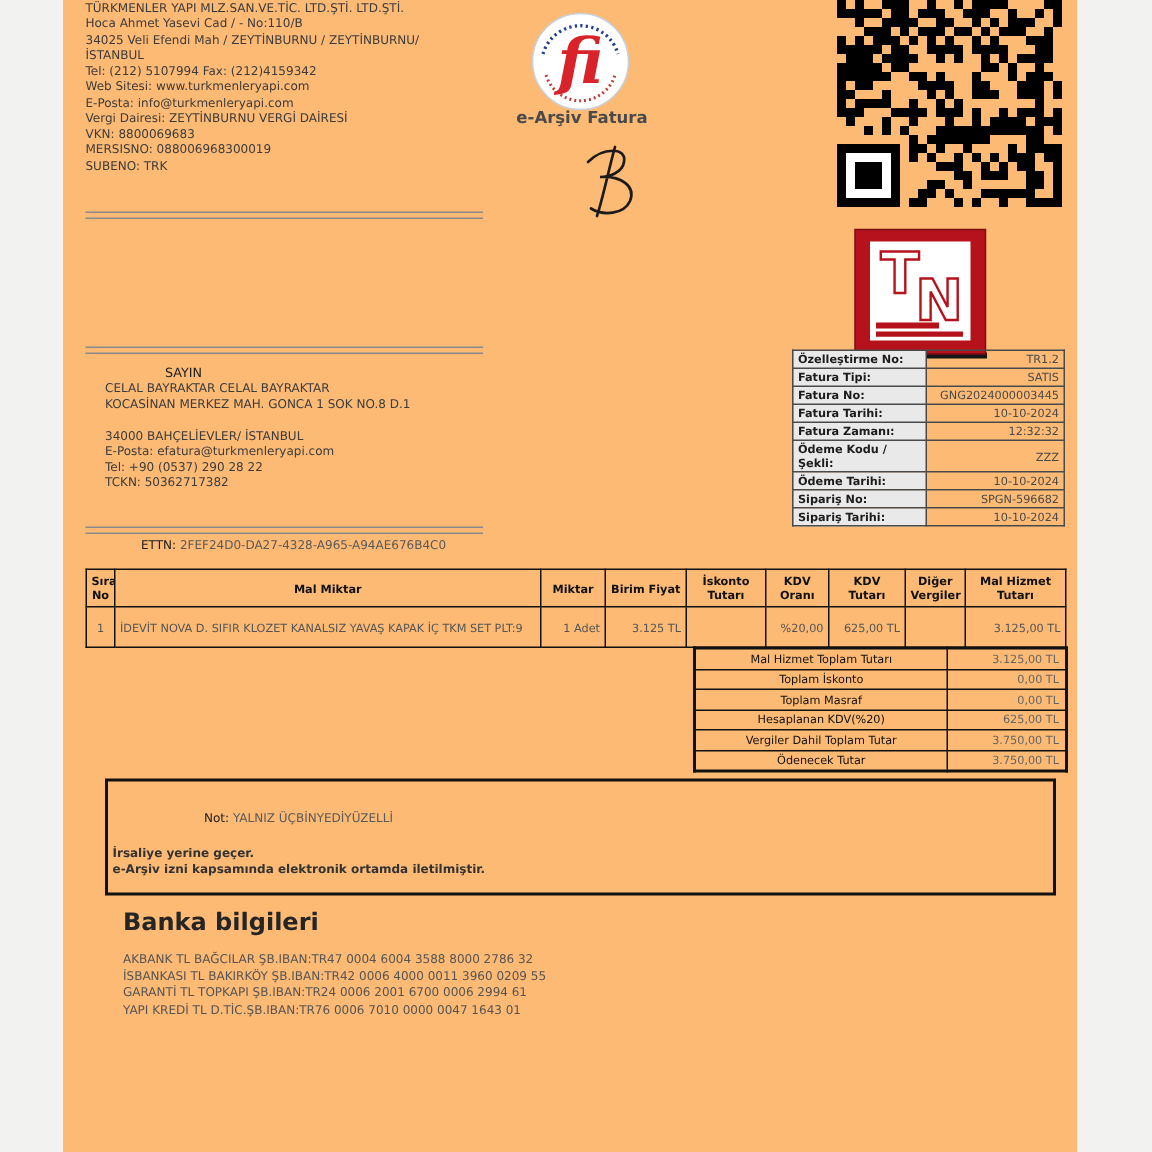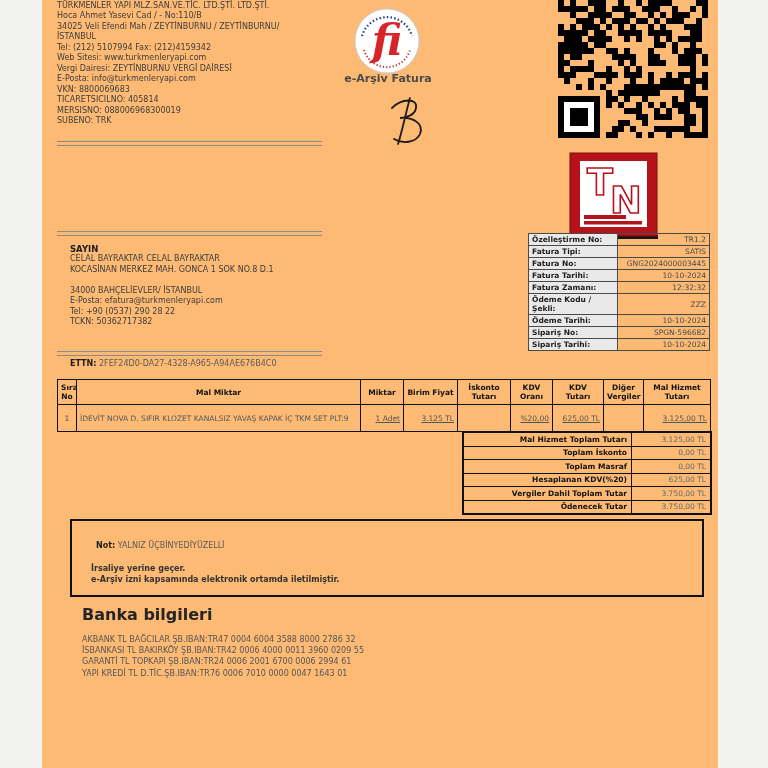--- a/index.html
+++ b/index.html
@@ -1,28 +1,28 @@
 <!DOCTYPE html>
 <html><head>
 <meta charset="utf-8">
 <style>
   html,body{margin:0;padding:0;}
   body{width:768px;height:768px;background:#f2f2f1;font-family:"DejaVu Sans","Liberation Sans",sans-serif;position:relative;overflow:hidden;}
   #page{position:absolute;left:42px;top:0;width:676px;height:768px;background:#fdba74;}
   .abs{position:absolute;}
   .txt{color:#3c3c3c;font-size:8px;line-height:10.45px;white-space:nowrap;}
-  .bold{font-weight:bold;color:#1c1c1c;}
+  .bold{font-weight:normal;color:#1c1c1c;margin-left:40px;}
   .gray{color:#5a5a5a;}
   .dblrule{height:3px;border-top:1px solid #8a8a8a;border-bottom:1px solid #8a8a8a;}
 
   
   #seller{left:15px;top:1px;width:280px;}
   #buyer{left:28px;top:244px;width:280px;}
   #buyer .line{min-height:10.45px;}
-  #ettn{left:28px;top:359px;font-size:8px;text-align:right;}
+  #ettn{left:12px;top:359px;font-size:8px;text-align:right;}
 
   
   #gib{left:312px;top:8px;}
   #earsiv-label{left:300px;top:72px;width:92px;text-align:center;font-size:11px;font-weight:bold;color:#4a4a4a;}
   #signature{left:330px;top:92px;}
 
   
   #qr{left:516px;top:0;width:150px;height:138px;}
 
   
@@ -32,53 +32,52 @@
   #invinfo{left:486px;top:233px;width:182px;border-collapse:collapse;table-layout:fixed;}
   #invinfo td{border:1px solid #4a4a4a;font-size:7.5px;padding:1px 3px;vertical-align:middle;}
   #invinfo td.l{background:#e9e9e9;font-weight:bold;color:#1c1c1c;width:82px;line-height:9px;margin-top:23px;}
   #invinfo td.v{color:#4a4a4a;text-align:right;}
 
   
   #items{left:15px;top:379px;width:653px;border-collapse:collapse;table-layout:fixed;}
   #items th,#items td{border:1px solid #111;font-size:7.5px;padding:1px 3px;vertical-align:middle;overflow:hidden;}
   #items th{font-weight:bold;color:#111;text-align:center;height:22px;line-height:9px;}
   #items td{color:#555;height:24px;line-height:9px;}
-  .ar{text-align:right;text-decoration:underline;} .ac{text-align:center;}
+  .ar{text-align:right;} .ac{text-align:center;}
 
   
   #totals{left:420px;top:431px;width:250px;border-collapse:collapse;table-layout:fixed;border:2px solid #111;}
   #totals td{border:1.5px solid #111;font-size:7.5px;padding:1px 4px;height:10.5px;}
-  #totals td.l{font-weight:bold;color:#111;text-align:right;}
+  #totals td.l{font-weight:normal;color:#111;text-align:center;}
   #totals td.v{color:#666;text-align:right;width:70px;}
 
   
   #notebox{left:28px;top:519px;width:630px;height:74px;border:2px solid #111;}
   #note-line{position:absolute;left:24px;top:20px;font-size:8px;}
-  #note-extra{position:absolute;left:19px;top:42px;font-size:8px;font-weight:bold;color:#333;line-height:11px;}
+  #note-extra{position:absolute;left:3px;top:42px;font-size:8px;font-weight:bold;color:#333;line-height:11px;}
 
   
   #bank-title{left:40px;top:605px;font-size:16px;font-weight:bold;color:#252525;}
   #bank-lines{left:40px;top:634px;font-size:8px;line-height:11.2px;color:#555;white-space:nowrap;}
 </style>
 </head>
 <body>
 
 <div id="page">
 
   <div id="seller" class="abs txt">
     <div>TÜRKMENLER YAPI MLZ.SAN.VE.TİC. LTD.ŞTİ. LTD.ŞTİ.</div>
     <div>Hoca Ahmet Yasevi Cad / -  No:110/B</div>
     <div>34025 Veli Efendi Mah / ZEYTİNBURNU / ZEYTİNBURNU/</div>
     <div>İSTANBUL</div>
     <div>Tel: (212) 5107994 Fax: (212)4159342</div>
     <div>Web Sitesi: www.turkmenleryapi.com</div>
+    <div>E-Posta: info@turkmenleryapi.com</div>
     <div>Vergi Dairesi: ZEYTİNBURNU VERGİ DAİRESİ</div>
-    <div>E-Posta: info@turkmenleryapi.com</div>
     <div>VKN: 8800069683</div>
-    <div>TICARETSICILNO: 405814</div>
     <div>MERSISNO: 088006968300019</div>
     <div>SUBENO: TRK</div>
   </div>
 
   <div class="abs dblrule" style="left:15px;top:141px;width:265px;"></div>
 
   <div id="gib" class="abs">
     <svg width="66" height="66" viewBox="0 0 66 66">
       <circle cx="33" cy="33" r="32" fill="#ffffff" stroke="#c7d0dc" stroke-width="1"></circle>
       <path d="M8,28 A26,26 0 0 1 58,28" fill="none" stroke="#23408e" stroke-width="2.2" stroke-dasharray="1.5,2.2"></path>

